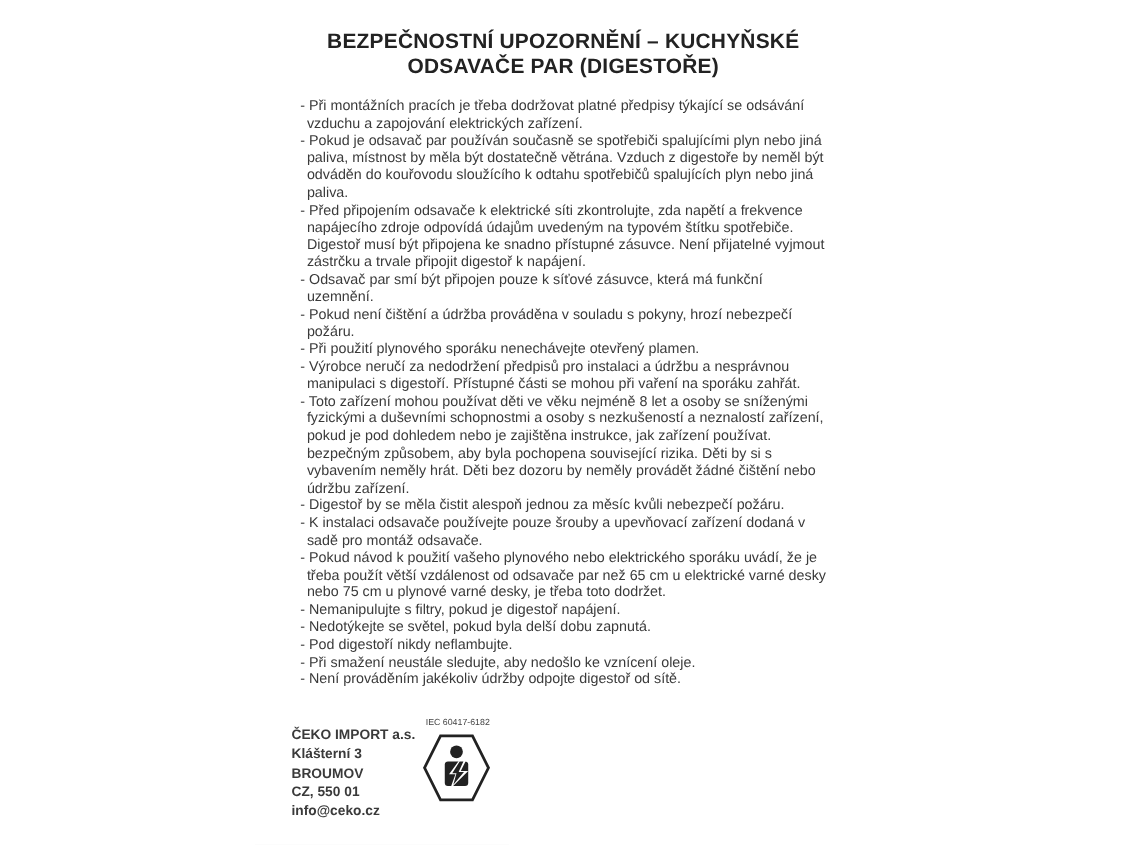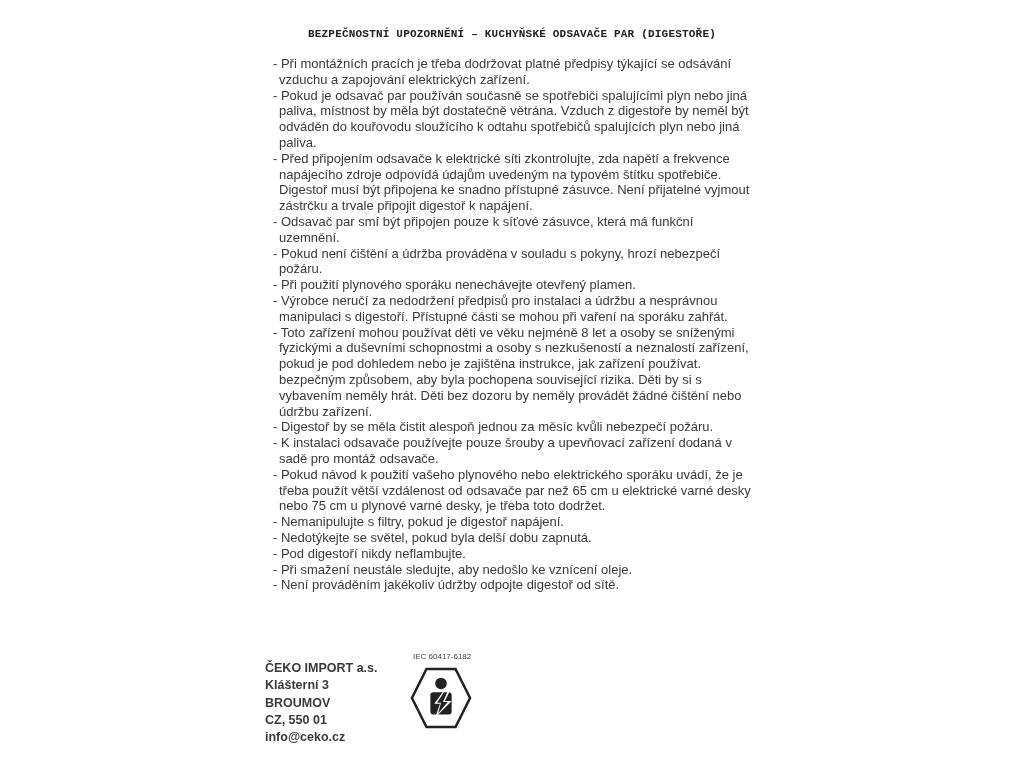--- a/index.html
+++ b/index.html
@@ -15,25 +15,24 @@
   }
   .doc {
     position: absolute;
     left: 258px;
     top: 28px;
     width: 508px;
   }
   .title {
     margin: 0 0 16px 0;
     text-align: center;
-    font-size: 11px;
+    font-size: 19px;
     font-weight: 700;
     letter-spacing: 0.2px;
     color: #222222;
-    font-family: Liberation Mono, monospace;
   }
   .warning-list {
     list-style: none;
     margin: 15px;
     padding: 0;
     font-size: 13px;
     line-height: 15.8px;
     color: #3a3a3a;
   }
   .warning-list li {
@@ -46,21 +45,21 @@
     top: 660px;
     font-weight: bold;
   }
   .company {
     font-size: 12.5px;
     line-height: 17.3px;
     color: #3a3a3a;
   }
   .cert {
     position: absolute;
-    left: 410px;
+    left: 384px;
     top: 652px;
     width: 80px;
   }
   .cert-label {
     font-size: 8px;
     color: #444444;
     margin-left: 3px;
     white-space: nowrap;
   }
   .cert svg { display: block; margin-top: 2px; }

